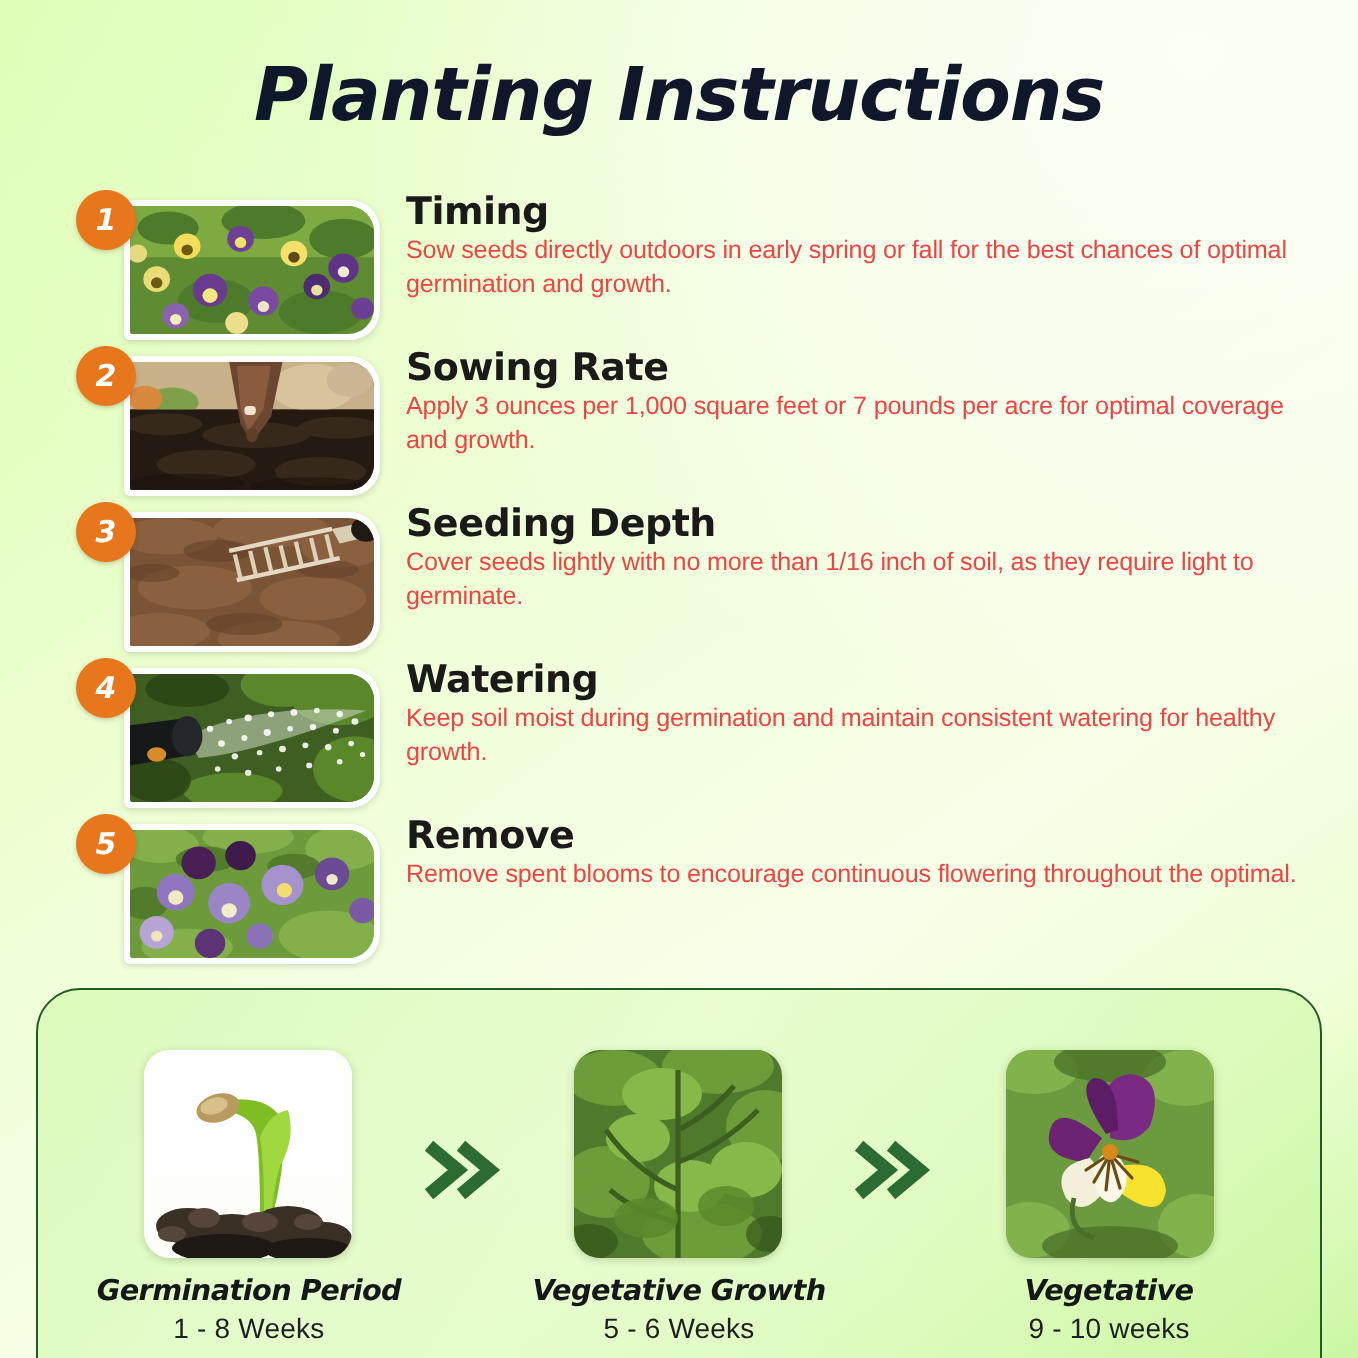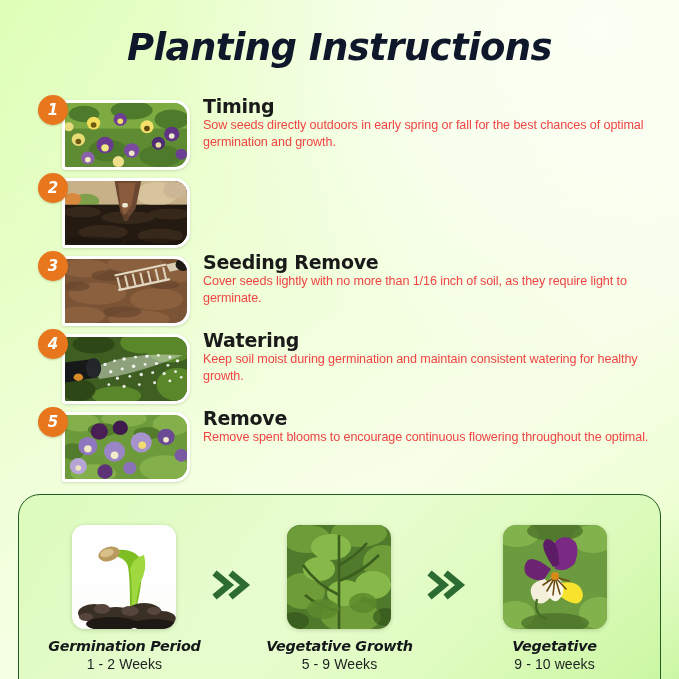--- a/index.html
+++ b/index.html
@@ -260,20 +260,24 @@
             <path d="M56 2 L74 2 L70 26 L62 38 L58 26 Z" fill="#8a5c3d"></path>
             <ellipse cx="64" cy="40" rx="3" ry="4" fill="#5e3f28"></ellipse>
             <rect x="60" y="24" width="6" height="5" rx="2" fill="#efe6d2"></rect>
             <g fill="#17100a" opacity="0.5">
               <ellipse cx="30" cy="66" rx="30" ry="5"></ellipse>
               <ellipse cx="95" cy="68" rx="32" ry="5"></ellipse>
             </g>
           </svg>
         </div>
       </div>
+      <div class="step-text">
+        <div class="step-title">Sowing Rate</div>
+        <div class="step-desc">Apply 3 ounces per 1,000 square feet or 7 pounds per acre for optimal coverage and growth.</div>
+      </div>
     </div>
 
     <div class="step">
       <div class="badge">3</div>
       <div class="thumb-wrap">
         <div class="thumb">
           <svg viewBox="0 0 128 70" preserveAspectRatio="none">
             <rect width="128" height="70" fill="#7b5436"></rect>
             <g fill="#8d6240" opacity="0.9">
               <ellipse cx="20" cy="10" rx="26" ry="10"></ellipse>
@@ -302,21 +306,21 @@
               <path d="M87 13 L90 26"></path>
               <path d="M95 11 L98 24"></path>
               <path d="M103 9 L106 22"></path>
             </g>
             <path d="M106 6 L124 2 L126 10 L110 14 Z" fill="#d9cdb4"></path>
             <ellipse cx="124" cy="6" rx="8" ry="7" fill="#1d1a17"></ellipse>
           </svg>
         </div>
       </div>
       <div class="step-text">
-        <div class="step-title">Seeding Remove</div>
+        <div class="step-title">Seeding Depth</div>
         <div class="step-desc">Cover seeds lightly with no more than 1/16 inch of soil, as they require light to germinate.</div>
       </div>
     </div>
 
     <div class="step">
       <div class="badge">4</div>
       <div class="thumb-wrap">
         <div class="thumb">
           <svg viewBox="0 0 128 70" preserveAspectRatio="none">
             <rect width="128" height="70" fill="#3f5e22"></rect>
@@ -440,21 +444,21 @@
             <ellipse cx="82" cy="86" rx="7" ry="4"></ellipse>
             <ellipse cx="14" cy="92" rx="7" ry="4"></ellipse>
           </g>
           <g fill="#1f1915">
             <ellipse cx="40" cy="99" rx="26" ry="7"></ellipse>
             <ellipse cx="82" cy="100" rx="22" ry="6"></ellipse>
           </g>
         </svg>
       </div>
       <div class="tl-label">Germination Period</div>
-      <div class="tl-dur">1 - 2 Weeks</div>
+      <div class="tl-dur">1 - 8 Weeks</div>
     </div>
 
     <div class="tl-arrow">
       <svg width="40" height="30" viewBox="0 0 40 30">
         <g fill="none" stroke="#2c6b32" stroke-width="6.5" stroke-linecap="square">
           <polyline points="5,5 17,15 5,25"></polyline>
           <polyline points="21,5 33,15 21,25"></polyline>
         </g>
       </svg>
     </div>
@@ -487,21 +491,21 @@
             <ellipse cx="36" cy="84" rx="16" ry="10"></ellipse>
             <ellipse cx="76" cy="78" rx="14" ry="10"></ellipse>
           </g>
           <g fill="#2f4d18" opacity="0.6">
             <ellipse cx="8" cy="96" rx="14" ry="9"></ellipse>
             <ellipse cx="98" cy="92" rx="12" ry="9"></ellipse>
           </g>
         </svg>
       </div>
       <div class="tl-label">Vegetative Growth</div>
-      <div class="tl-dur">5 - 9 Weeks</div>
+      <div class="tl-dur">5 - 6 Weeks</div>
     </div>
 
     <div class="tl-arrow">
       <svg width="40" height="30" viewBox="0 0 40 30">
         <g fill="none" stroke="#2c6b32" stroke-width="6.5" stroke-linecap="square">
           <polyline points="5,5 17,15 5,25"></polyline>
           <polyline points="21,5 33,15 21,25"></polyline>
         </g>
       </svg>
     </div>

